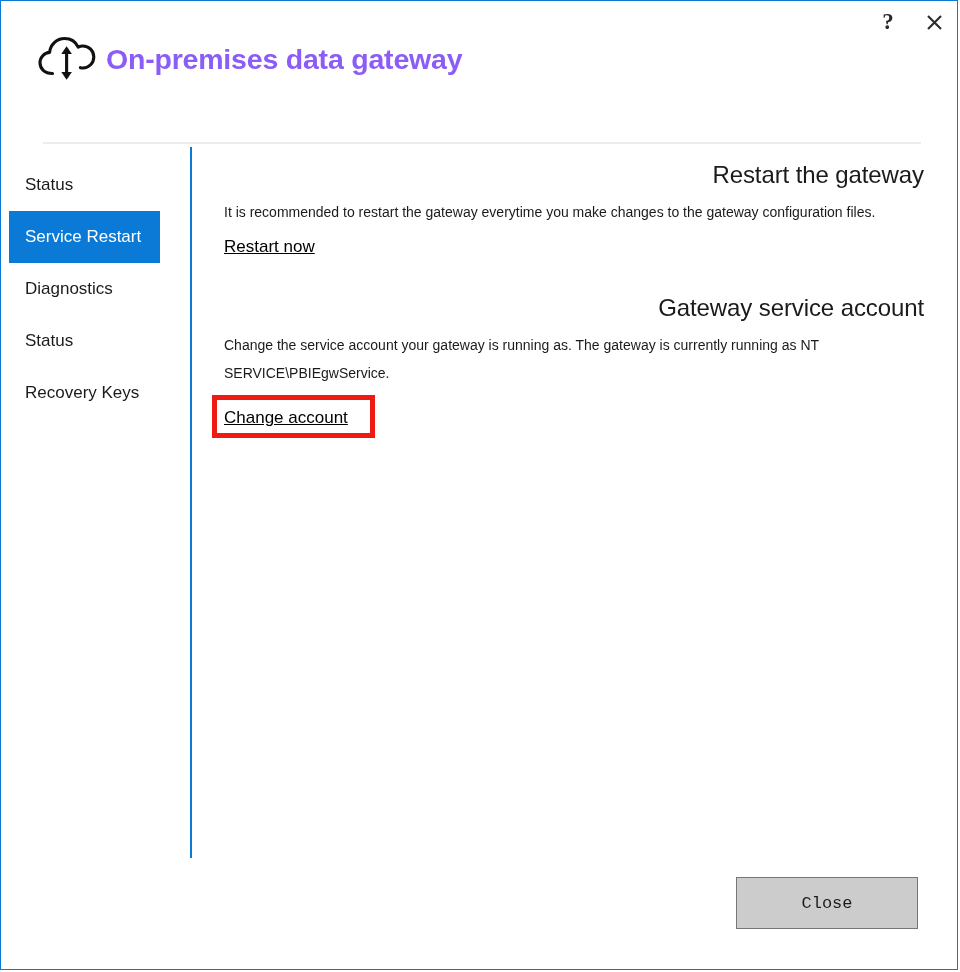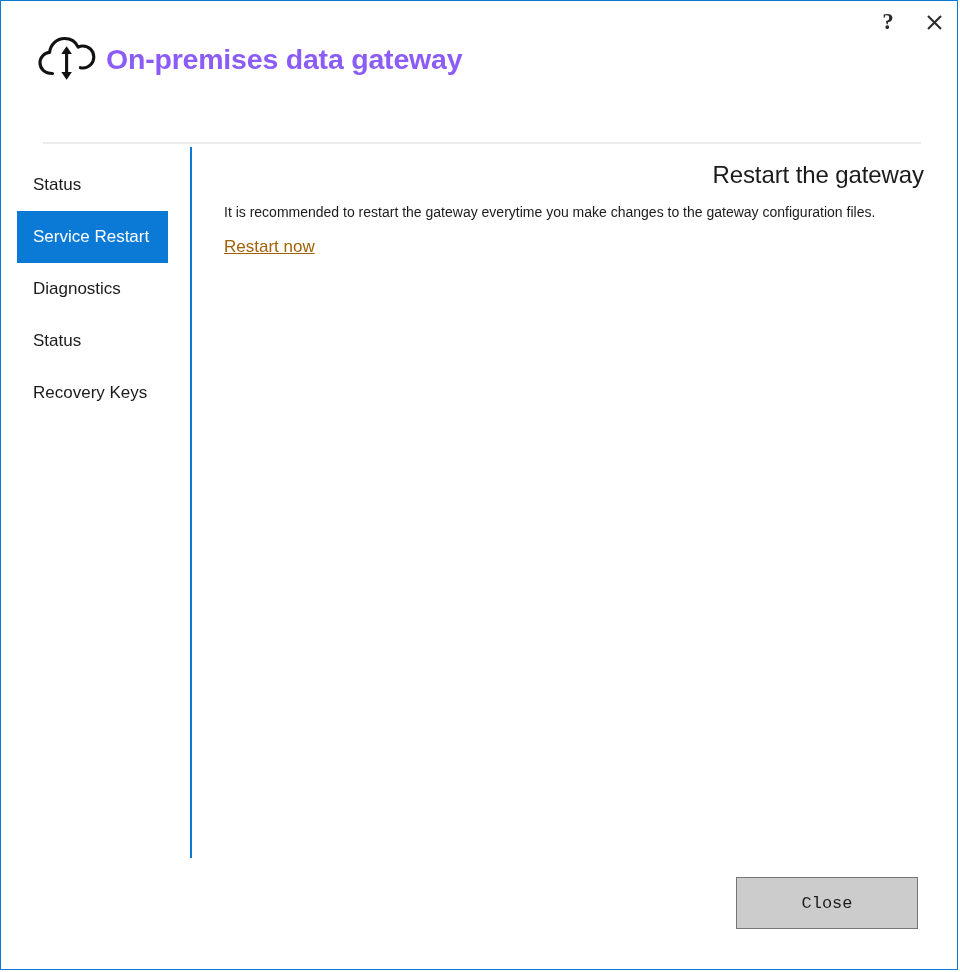--- a/index.html
+++ b/index.html
@@ -80,21 +80,21 @@
     left: 42px;
     top: 141px;
     width: 878px;
     height: 2px;
     background: #ececec;
   }
 
   
   #sidebar {
     position: absolute;
-    left: 16px;
+    left: 8px;
     top: 158px;
     width: 151px;
   }
   .nav-item {
     height: 52px;
     display: flex;
     align-items: center;
     padding-left: 16px;
     box-sizing: border-box;
     font-size: 17px;
@@ -135,21 +135,21 @@
   }
   .section-body {
     font-size: 14px;
     line-height: 28px;
     color: #1b1b1b;
     margin: 0 0 6px 0;
     max-width: 694px;
   }
   .action-link {
     font-size: 17px;
-    color: #a16207;
+    color: #000000;
     text-decoration: underline;
     cursor: pointer;
     display: inline-block;
     line-height: 26px;
   }
   #restart-link-row { margin-top: 8px; }
 
   #section-gateway-account { margin-top: 34px; }
 
   #change-account-wrap {
@@ -240,18 +240,26 @@
   <main id="content">
 
     <section class="section" id="section-restart">
       <h2 class="section-heading">Restart the gateway</h2>
       <p class="section-body">It is recommended to restart the gateway everytime you make changes to the gateway configuration files.</p>
       <div id="restart-link-row">
         <a class="action-link">Restart now</a>
       </div>
     </section>
 
+    <section class="section" id="section-gateway-account">
+      <h2 class="section-heading">Gateway service account</h2>
+      <p class="section-body">Change the service account your gateway is running as. The gateway is currently running as NT SERVICE\PBIEgwService.</p>
+      <div id="change-account-wrap">
+        <div id="change-account-highlight"></div>
+        <a class="action-link">Change account</a>
+      </div>
+    </section>
 
   </main>
 
   <button id="close-button">Close</button>
 
 </div>
 
 </body></html>

